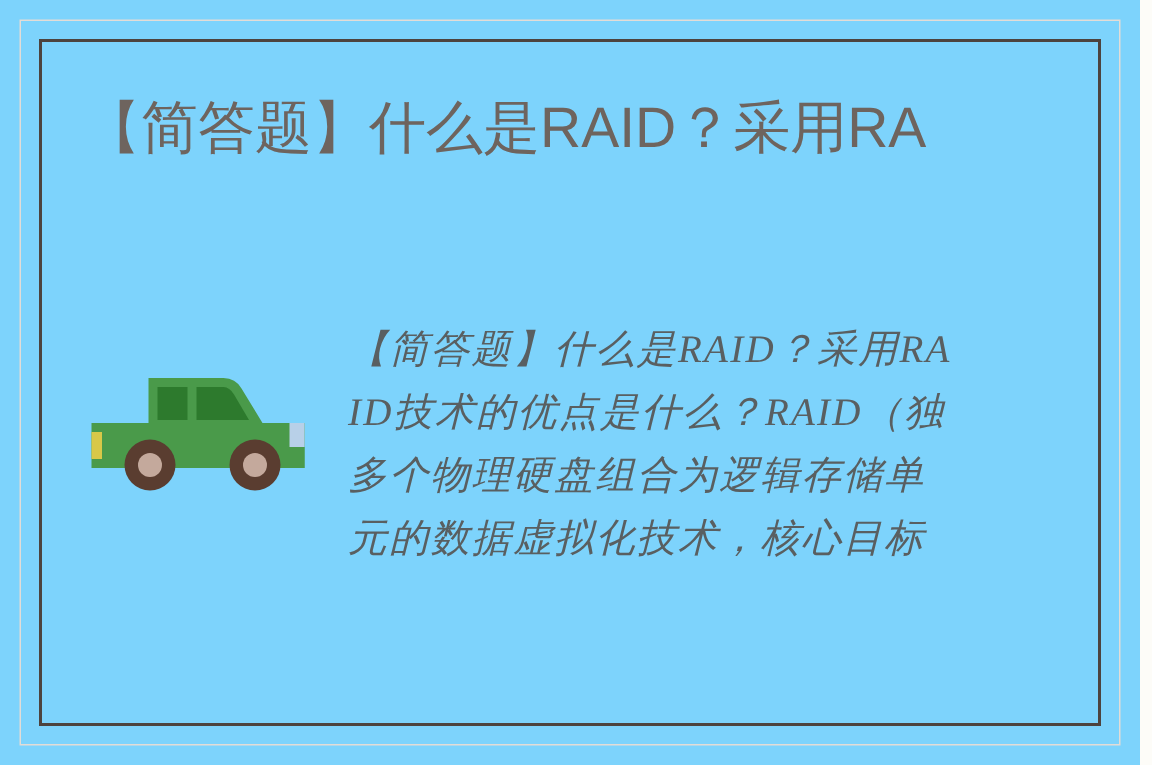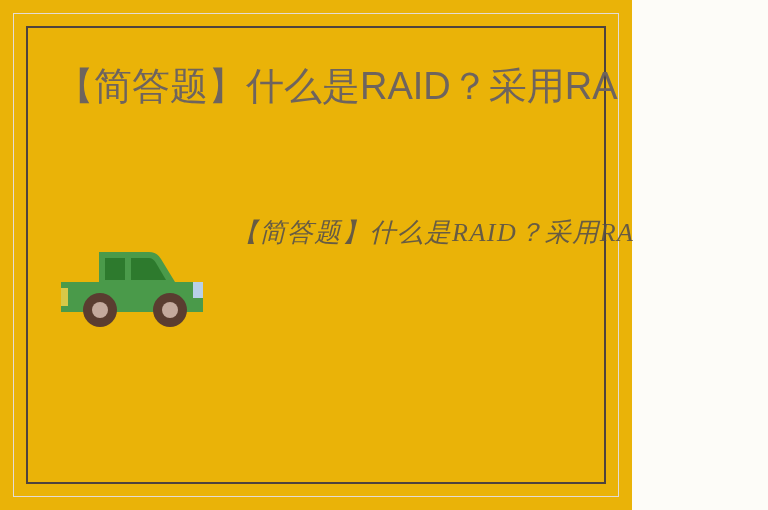--- a/index.html
+++ b/index.html
@@ -9,23 +9,23 @@
   body {
     width: 768px;
     height: 510px;
     background: #fdfcf8;
     font-family: "Liberation Sans", sans-serif;
     overflow: hidden;
   }
 
   #page {
     position: relative;
-    width: 632px;
+    width: 760px;
     height: 510px;
-    background: #eab308;
+    background: #7dd3fc;
     box-sizing: border-box;
   }
 
   
   .frame-outer {
     position: absolute;
     left: 13px;
     top: 13px;
     right: 13px;
     bottom: 13px;
@@ -124,15 +124,18 @@
       <circle cx="43" cy="78" r="17" fill="#5a3d30"></circle>
       <circle cx="43" cy="78" r="8" fill="#c4a99c"></circle>
 
       <circle cx="113" cy="78" r="17" fill="#5a3d30"></circle>
       <circle cx="113" cy="78" r="8" fill="#c4a99c"></circle>
     </svg>
   </div>
 
   <div class="body-block">
     <div class="body-line">【简答题】什么是RAID？采用RA</div>
+    <div class="body-line">ID技术的优点是什么？RAID（独</div>
+    <div class="body-line">多个物理硬盘组合为逻辑存储单</div>
+    <div class="body-line">元的数据虚拟化技术，核心目标</div>
   </div>
 
 </div>
 
 </body></html>

